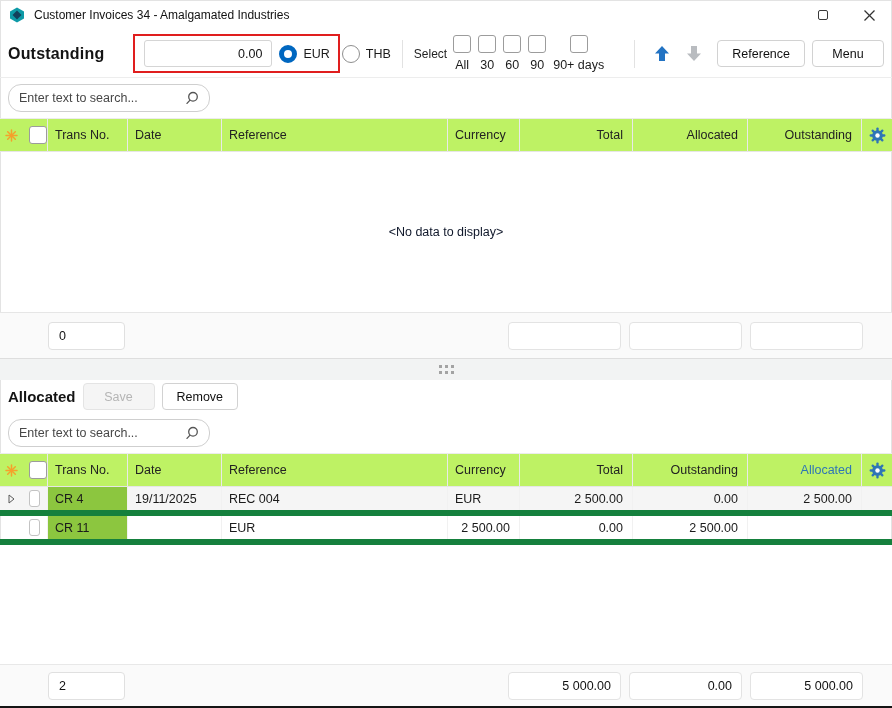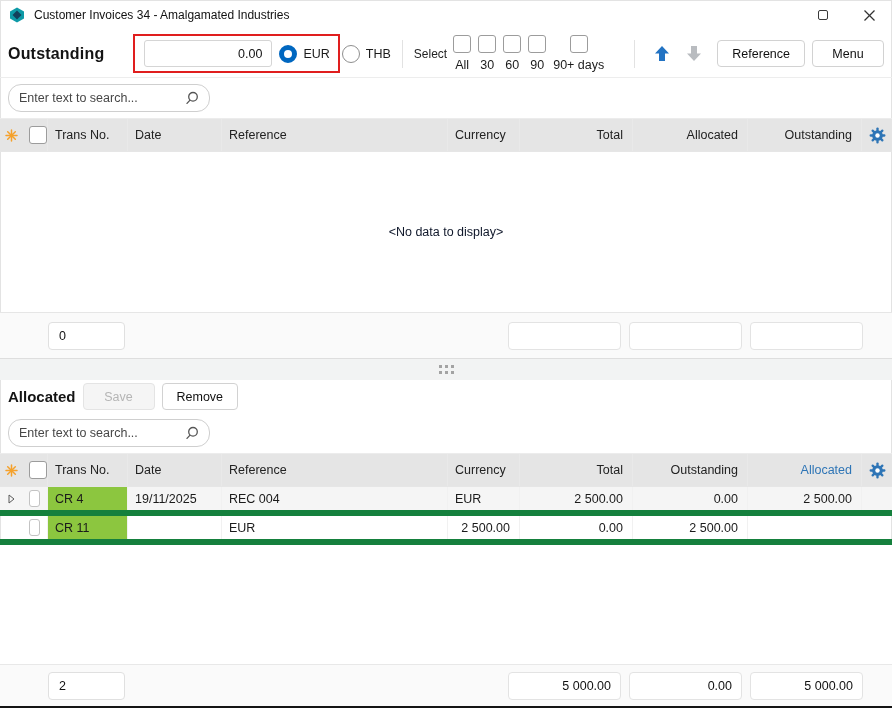--- a/index.html
+++ b/index.html
@@ -42,21 +42,21 @@
 
   
   .search-row { height:40px; display:flex; align-items:center; padding:0 8px; }
   .search-box { width:202px; height:28px; border:1px solid #cfcfcf; border-radius:13px; background:#fff;
     display:flex; align-items:center; padding:0 10px; }
   .search-box input { border:none; outline:none; flex:1; font-family:inherit; font-size:12.5px; color:#222; background:transparent; }
   .search-box input::placeholder { color:#474747; opacity:1; }
 
   
   .ghead, .grow { display:grid; grid-template-columns:22px 26px 80px 94px 226px 72px 113px 115px 114px 30px; }
-  .ghead { height:34px; background:#e5e5e5; border-top:1px solid #ececec; border-bottom:1px solid #e6e6e6; }
+  .ghead { height:34px; background:#bef264; border-top:1px solid #ececec; border-bottom:1px solid #e6e6e6; }
   .hc { display:flex; align-items:center; padding:0 7px; border-right:1px solid #e9e9e9; color:#222; overflow:hidden; white-space:nowrap; }
   .hc.nb { border-right:none; padding:0; justify-content:center; }
   .hc.num { justify-content:flex-end; padding-right:9px; }
   .hc.blue { color:#2e75b6; }
   .empty-body { height:160px; display:flex; align-items:center; justify-content:center; color:#0f172a; }
   .gfoot { height:46px; background:#fafafa; border-top:1px solid #e6e6e6; display:flex; align-items:center; }
   .count-box { width:77px; height:28px; margin-left:48px; background:#fff; border:1px solid #e0e0e0; border-radius:4px;
     display:flex; align-items:center; padding:0 10px; color:#111; }
   .sum-boxes { margin-left:auto; margin-right:29px; display:flex; gap:8px; }
   .sum-box { width:113px; height:28px; background:#fff; border:1px solid #e3e3e3; border-radius:4px;

